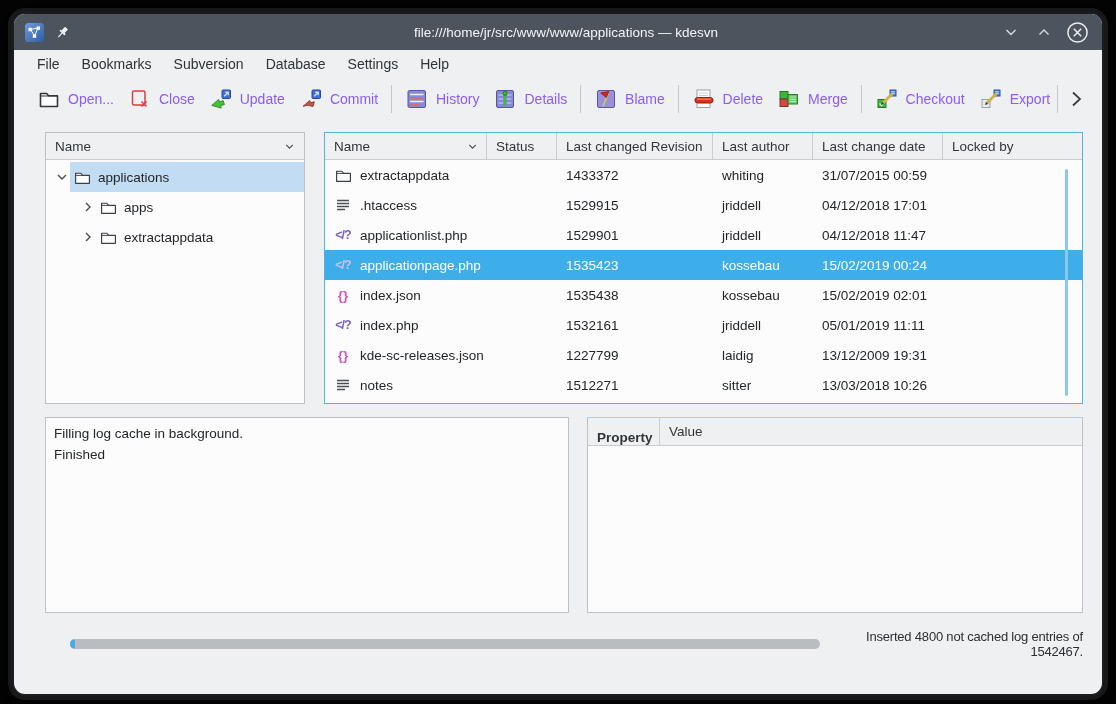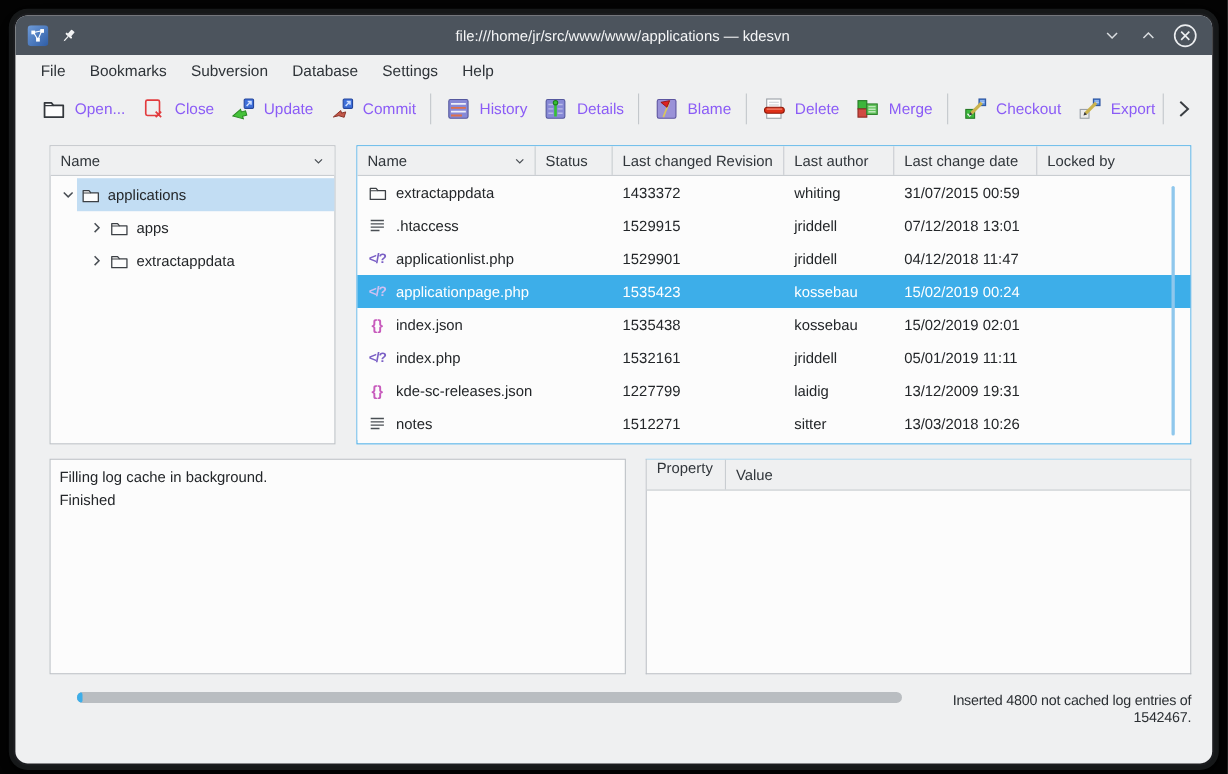--- a/index.html
+++ b/index.html
@@ -67,25 +67,25 @@
   .frow.selected .glyph-php { color:#cfc0f2; }
 
   .vscroll { position:absolute; top:36px; bottom:7px; right:14px; width:3px; border-radius:2px; background:#8fc7ec; }
 
   
   .bottom { display:flex; gap:6px; padding:13px 19px 0 19px; height:209px; }
   .log-panel { width:524px; padding:5px 8px; font-size:13.5px; color:#232629; line-height:21px; }
   .prop-panel { flex:1; border-top-color:#a5d4ee; }
   .prop-header { height:28px; background:#eff0f1; border-bottom:1px solid #c9cdd1;
                  display:flex; align-items:center; font-size:13.5px; color:#31363b; }
-  .ph-prop { width:72px; padding-left:9px; border-right:1px solid #c9cdd1; height:100%; display:flex; align-items:flex-start; }
+  .ph-prop { width:72px; padding-left:9px; border-right:1px solid #c9cdd1; height:100%; display:flex; align-items:flex-end;font-weight:bold; }
   .ph-val  { padding-left:9px; }
 
   
-  .statusbar { display:flex; padding:16px 19px 0 19px;margin-left:37px; }
+  .statusbar { display:flex; align-items:center; padding:16px 19px 0 19px;margin-left:37px; }
   .progress { width:750px; height:10px; border-radius:5px; background:#b9bdc1; overflow:hidden; }
   .progress .fill { height:100%; background:#3daee9; border-radius:5px; min-width:5px; }
   .status-text { flex:1; text-align:right; font-size:13px; color:#2b2f33;
                  font-stretch:condensed; letter-spacing:-0.2px; }
 </style>
 </head>
 <body>
 
 <div class="window">
 
@@ -408,21 +408,21 @@
             <span class="ficon">
               <svg width="16" height="16" viewBox="0 0 16 16">
                 <path d="M2 3.5 h12 M2 6.5 h12 M2 9.5 h12 M2 12.5 h8" stroke="#4a4f54" stroke-width="1.3"></path>
               </svg>
             </span>
             <span>.htaccess</span>
           </div>
         <div class="cell c-status"></div>
         <div class="cell c-rev">1529915</div>
         <div class="cell c-author">jriddell</div>
-        <div class="cell c-date">07/12/2018 13:01</div>
+        <div class="cell c-date">04/12/2018 17:01</div>
         <div class="cell c-locked"></div>
       </div>
 
       <div class="frow">
         <div class="cell c-name">
             <span class="ficon glyph-php">&lt;/?</span>
             <span>applicationlist.php</span>
           </div>
         <div class="cell c-status"></div>
         <div class="cell c-rev">1529901</div>

